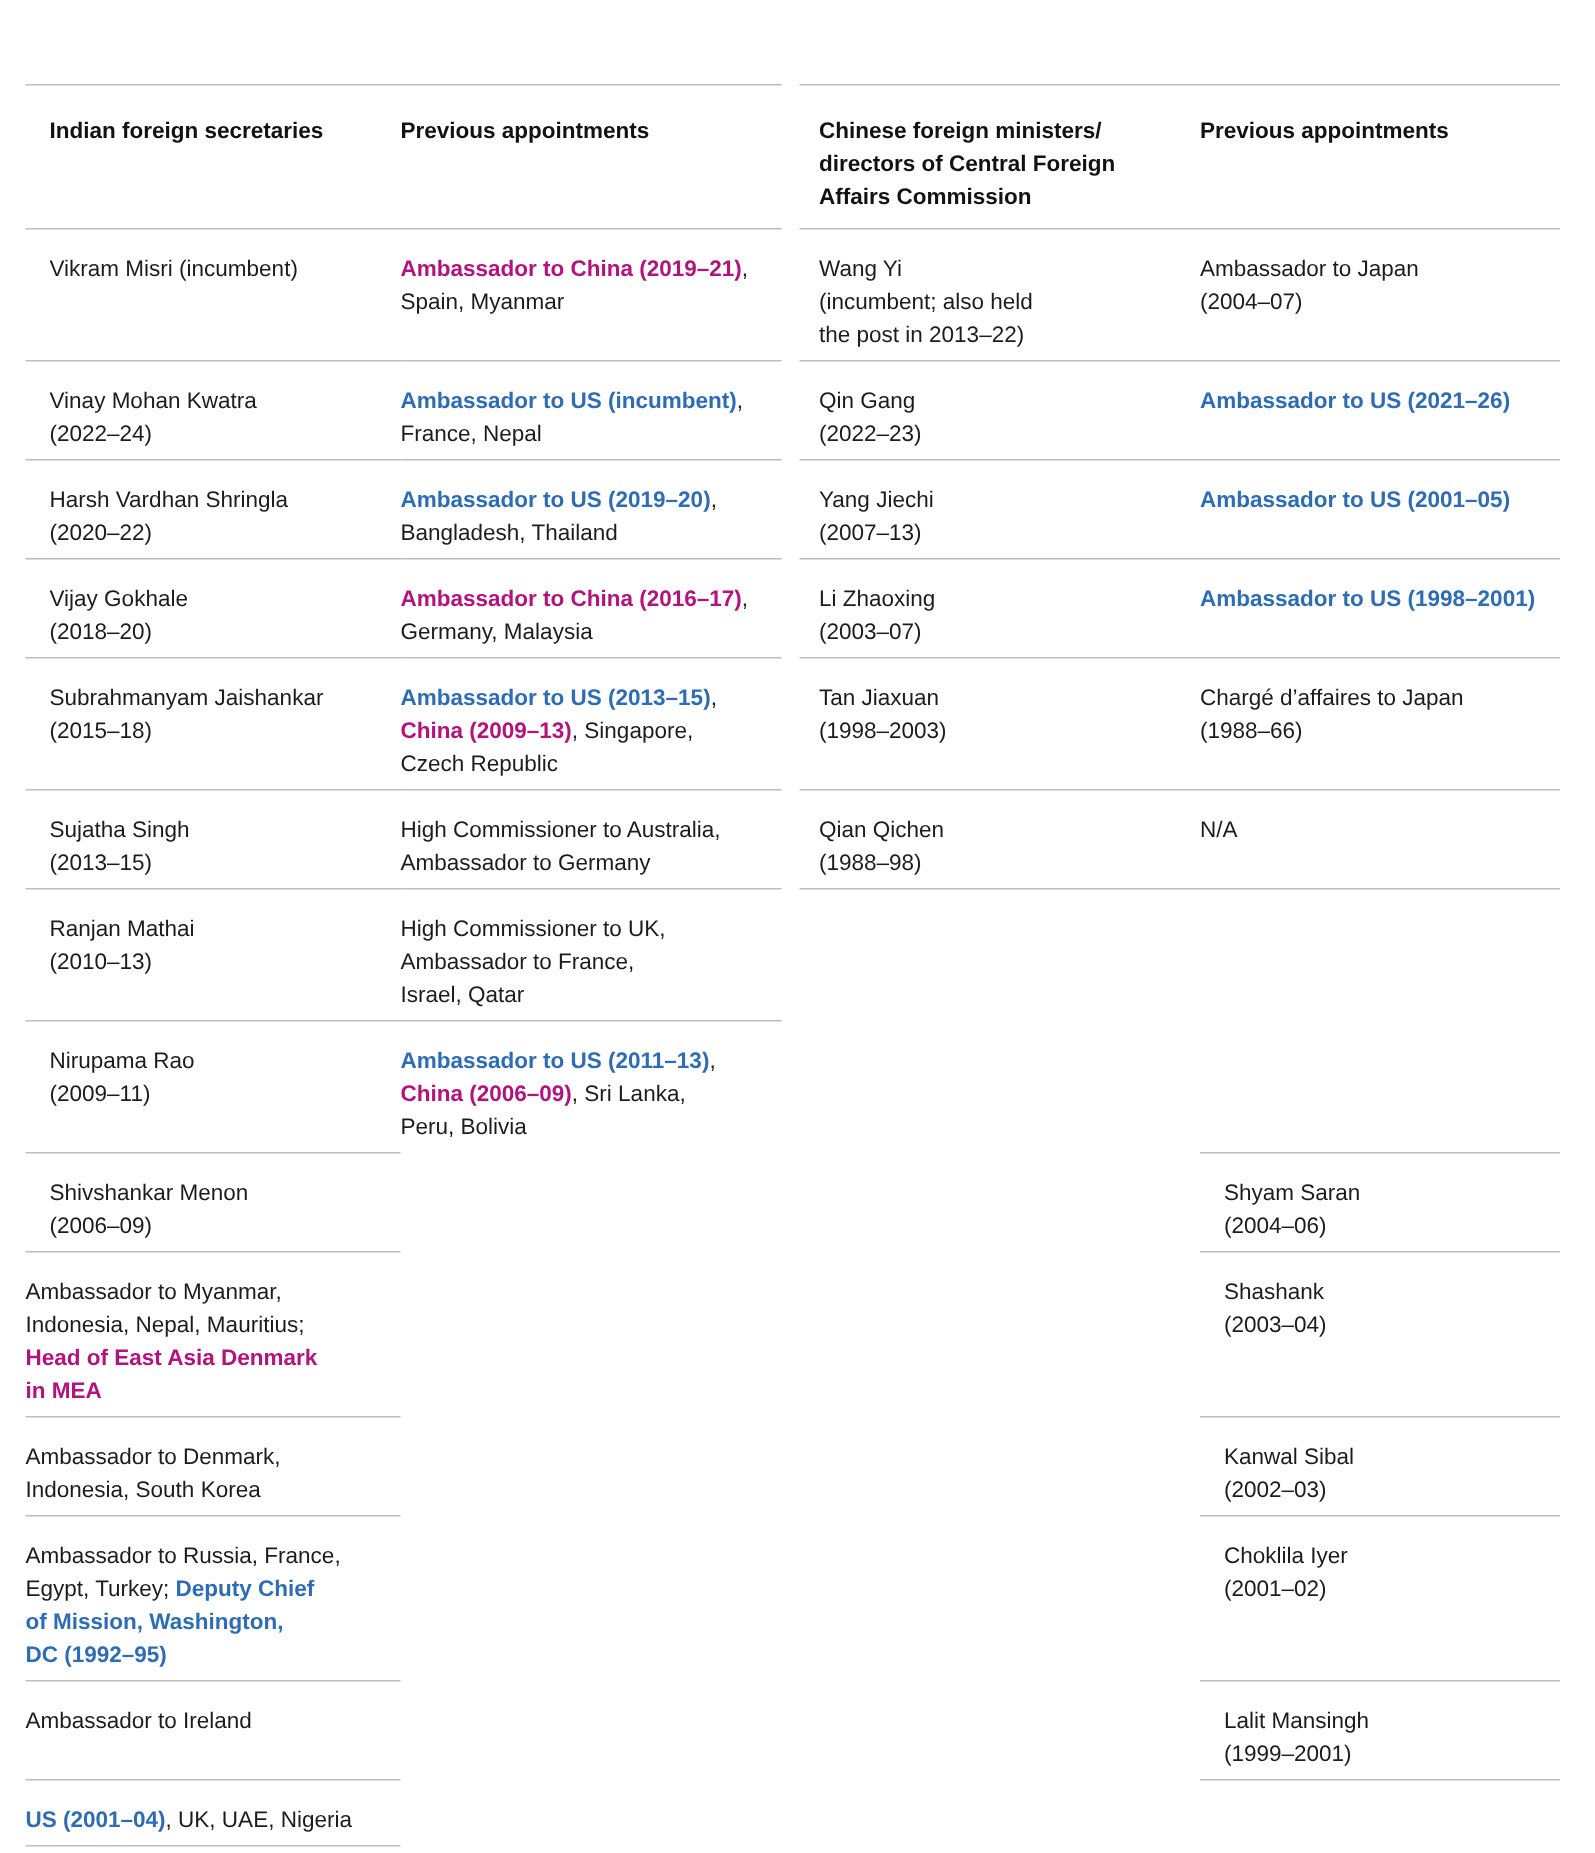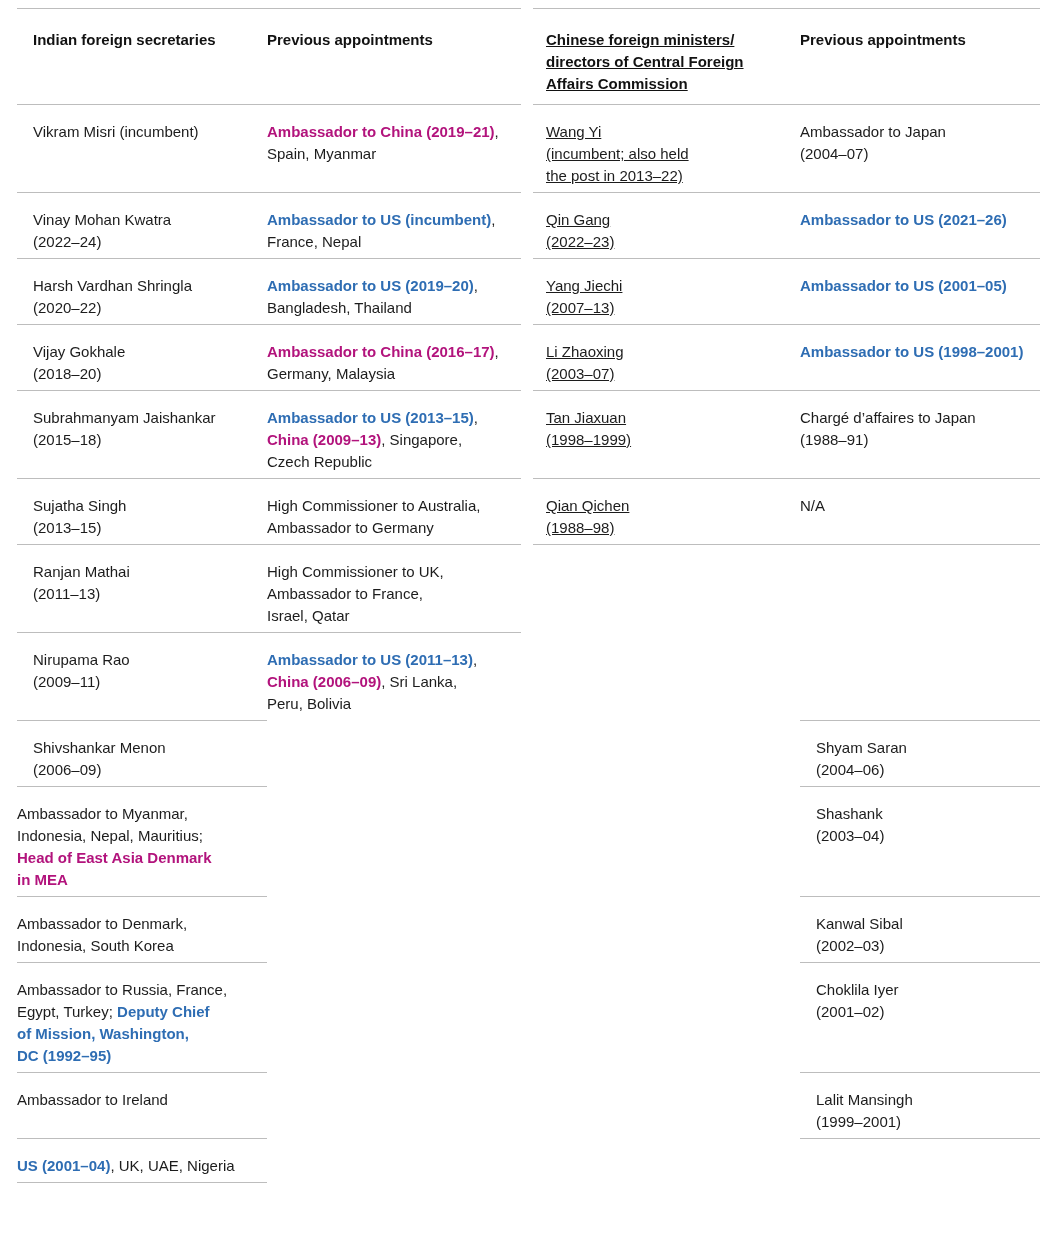--- a/index.html
+++ b/index.html
@@ -9,33 +9,33 @@
     --divider:#bdbdbd;
     --bg:#ffffff;
   }
   html,body{margin:0;padding:0;background:var(--bg);}
   body{
     width:1063px;height:1235px;
     font-family:"Liberation Sans","DejaVu Sans",sans-serif;
     font-size:15px;line-height:22px;color:var(--text);
     overflow:hidden;
   }
-  .page{padding:8px 0 0 17px;}
+  .page{padding:8px 0 0 17px;margin-top:48px;}
   .grid{
     display:grid;
     grid-template-columns:250px 254px 12px 267px 240px;
     width:1023px;
   }
   .cell{
     white-space:pre-line;
     padding:16px 2px 5px 0;
   }
   .lc1{padding-left:16px;}
   .lc2{padding-left:0;}
-  .rc1{padding-left:13px;text-decoration:underline;}
+  .rc1{padding-left:13px;}
   .rc2{padding-left:0;}
   .th{
     font-weight:bold;color:#121212;
     padding-top:20px;padding-bottom:9px;
   }
   .bt{border-top:1px solid var(--divider);}
   .gapcell{padding:0;}
   .empty{padding:0;}
   .seg-plain{color:var(--text);}
   .seg-blue{color:var(--blue);font-weight:600;}
@@ -86,33 +86,33 @@
       <div class="cell rc1 bt">Li Zhaoxing
 (2003–07)</div>
       <div class="cell rc2 bt"><span class="seg-blue">Ambassador to US (1998–2001)</span></div>
       <div class="cell lc1 bt">Subrahmanyam Jaishankar
 (2015–18)</div>
       <div class="cell lc2 bt"><span class="seg-blue">Ambassador to US (2013–15)</span><span class="seg-plain">,
 </span><span class="seg-pink">China (2009–13)</span><span class="seg-plain">, Singapore,
 Czech Republic</span></div>
       <div class="gapcell"></div>
       <div class="cell rc1 bt">Tan Jiaxuan
-(1998–1999)</div>
+(1998–2003)</div>
       <div class="cell rc2 bt"><span class="seg-plain">Chargé d’affaires to Japan
-(1988–91)</span></div>
+(1988–66)</span></div>
       <div class="cell lc1 bt">Sujatha Singh
 (2013–15)</div>
       <div class="cell lc2 bt"><span class="seg-plain">High Commissioner to Australia,
 Ambassador to Germany</span></div>
       <div class="gapcell"></div>
       <div class="cell rc1 bt">Qian Qichen
 (1988–98)</div>
       <div class="cell rc2 bt"><span class="seg-plain">N/A</span></div>
       <div class="cell lc1 bt">Ranjan Mathai
-(2011–13)</div>
+(2010–13)</div>
       <div class="cell lc2 bt"><span class="seg-plain">High Commissioner to UK,
 Ambassador to France,
 Israel, Qatar</span></div>
       <div class="gapcell"></div>
       <div class="empty bt"></div>
       <div class="empty bt"></div>
       <div class="cell lc1 bt">Nirupama Rao
 (2009–11)</div>
       <div class="cell lc2 bt"><span class="seg-blue">Ambassador to US (2011–13)</span><span class="seg-plain">,
 </span><span class="seg-pink">China (2006–09)</span><span class="seg-plain">, Sri Lanka,

